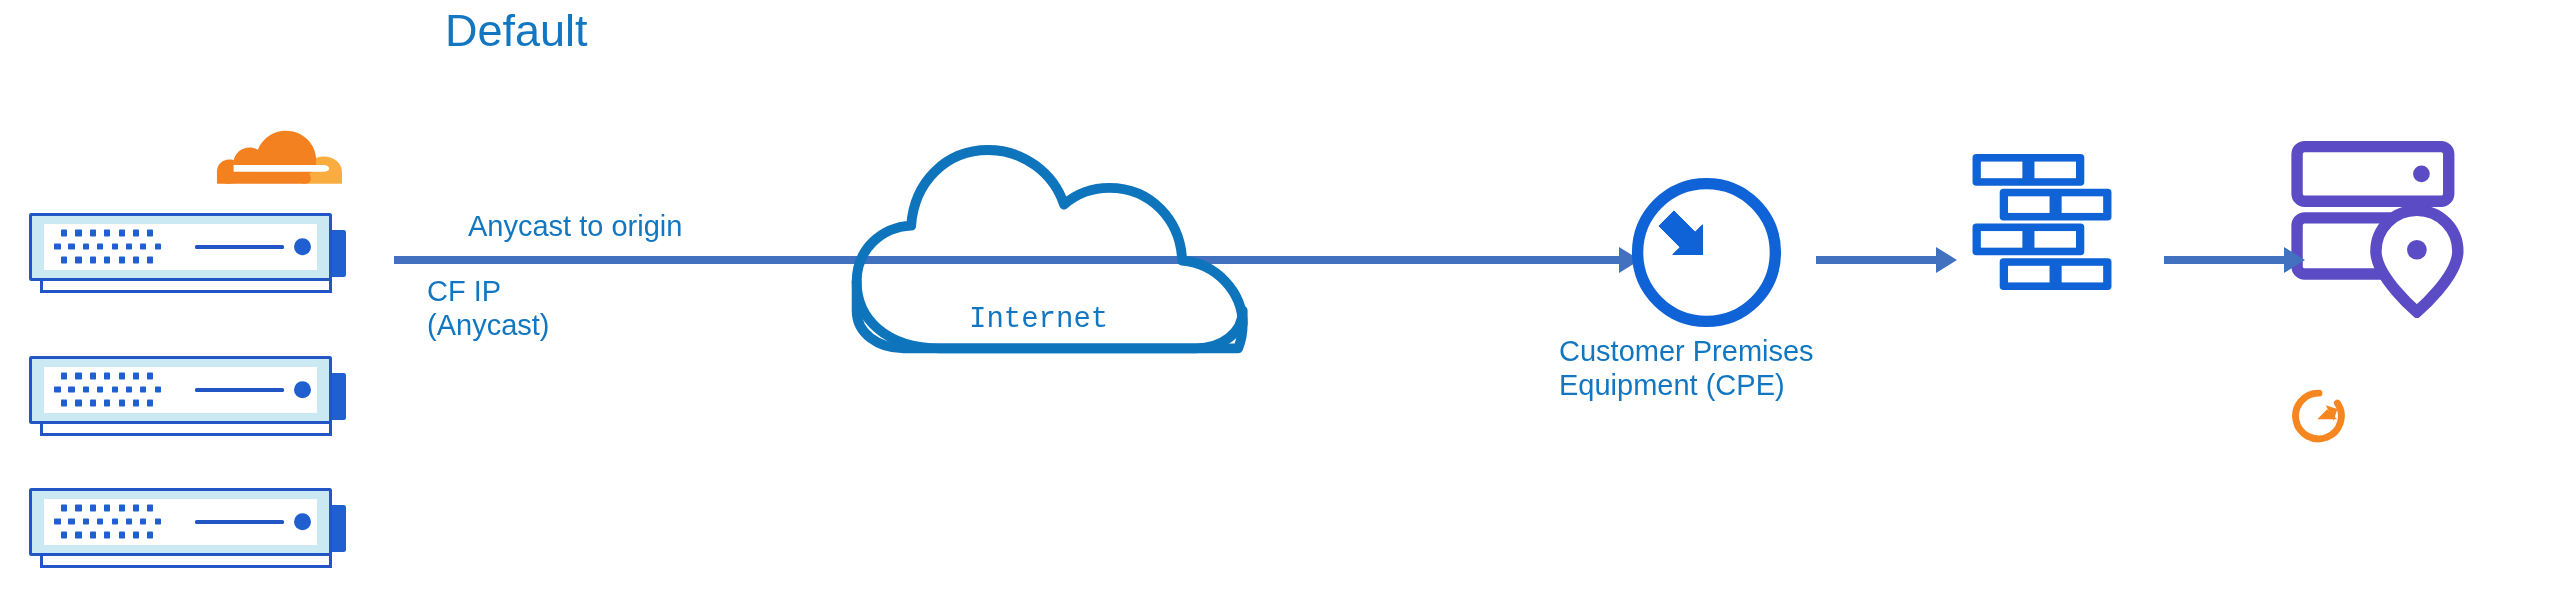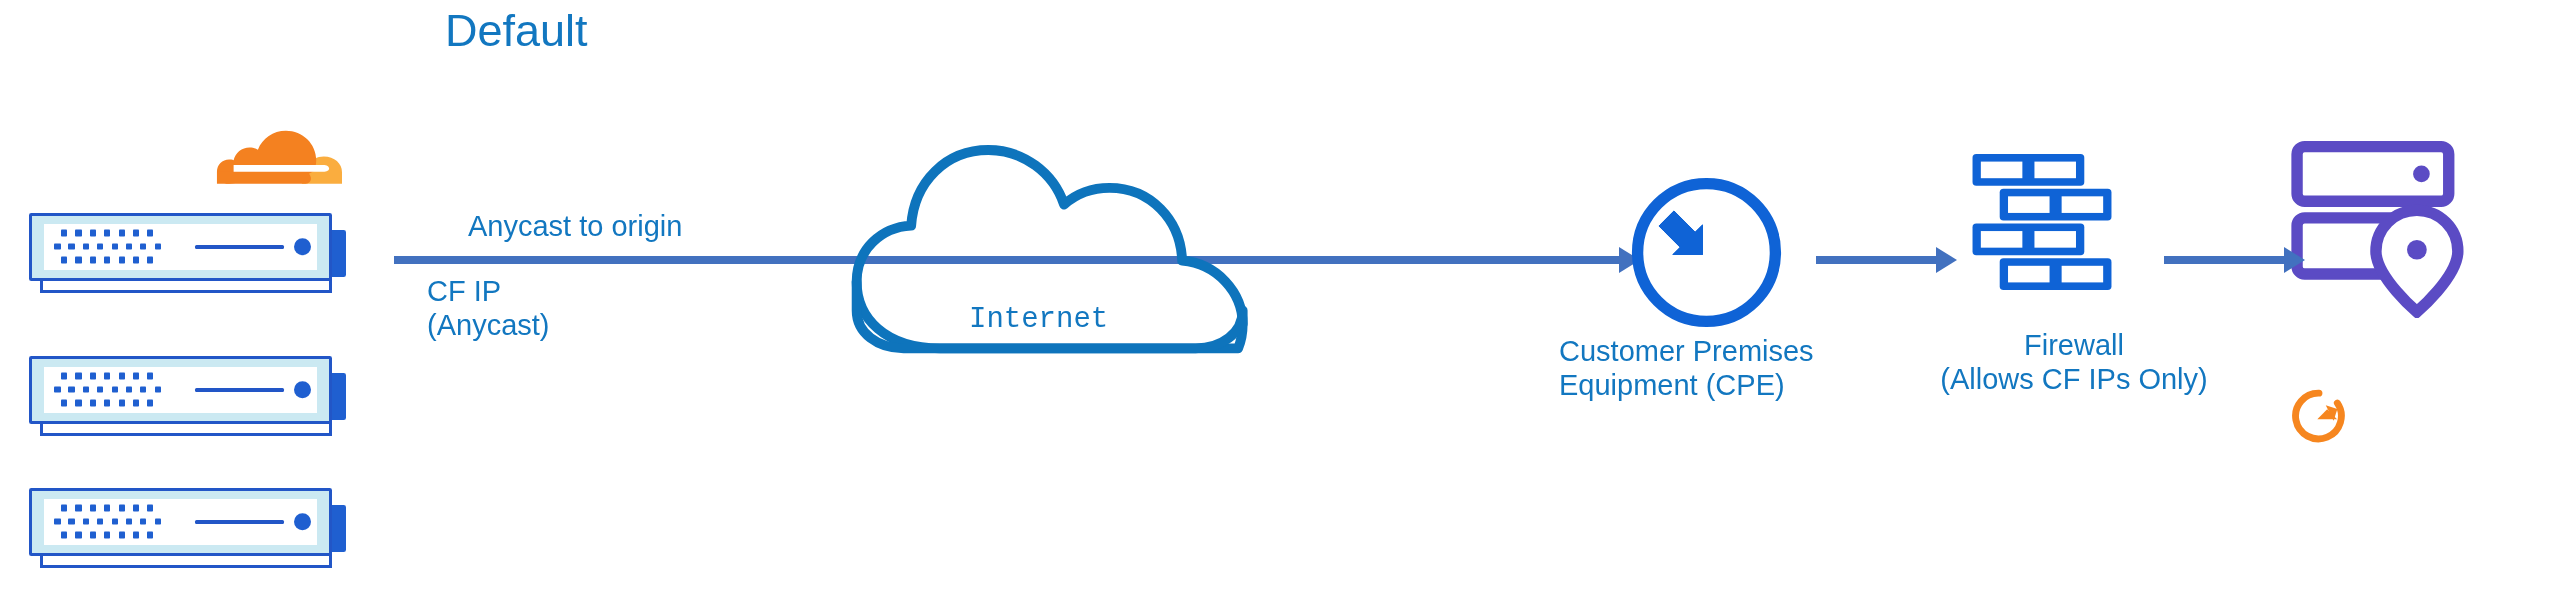--- a/index.html
+++ b/index.html
@@ -423,17 +423,15 @@
 
   <div class="arrow" id="arrow-cpe-firewall"></div>
   <div class="arrow" id="arrow-firewall-origin"></div>
 
   <div class="flow-text" id="label-request-to-origin">Anycast to origin</div>
   <div class="flow-text" id="label-cf-ip">CF IP
 (Anycast)</div>
   <div class="flow-text" id="label-internet">Internet</div>
   <div class="flow-text" id="label-cpe">Customer Premises
 Equipment (CPE)</div>
-  <div class="flow-text" id="label-firewall">Firewall
-(Allows CF IPs Only)</div>
 
 </div>
 
 
 </body></html>

